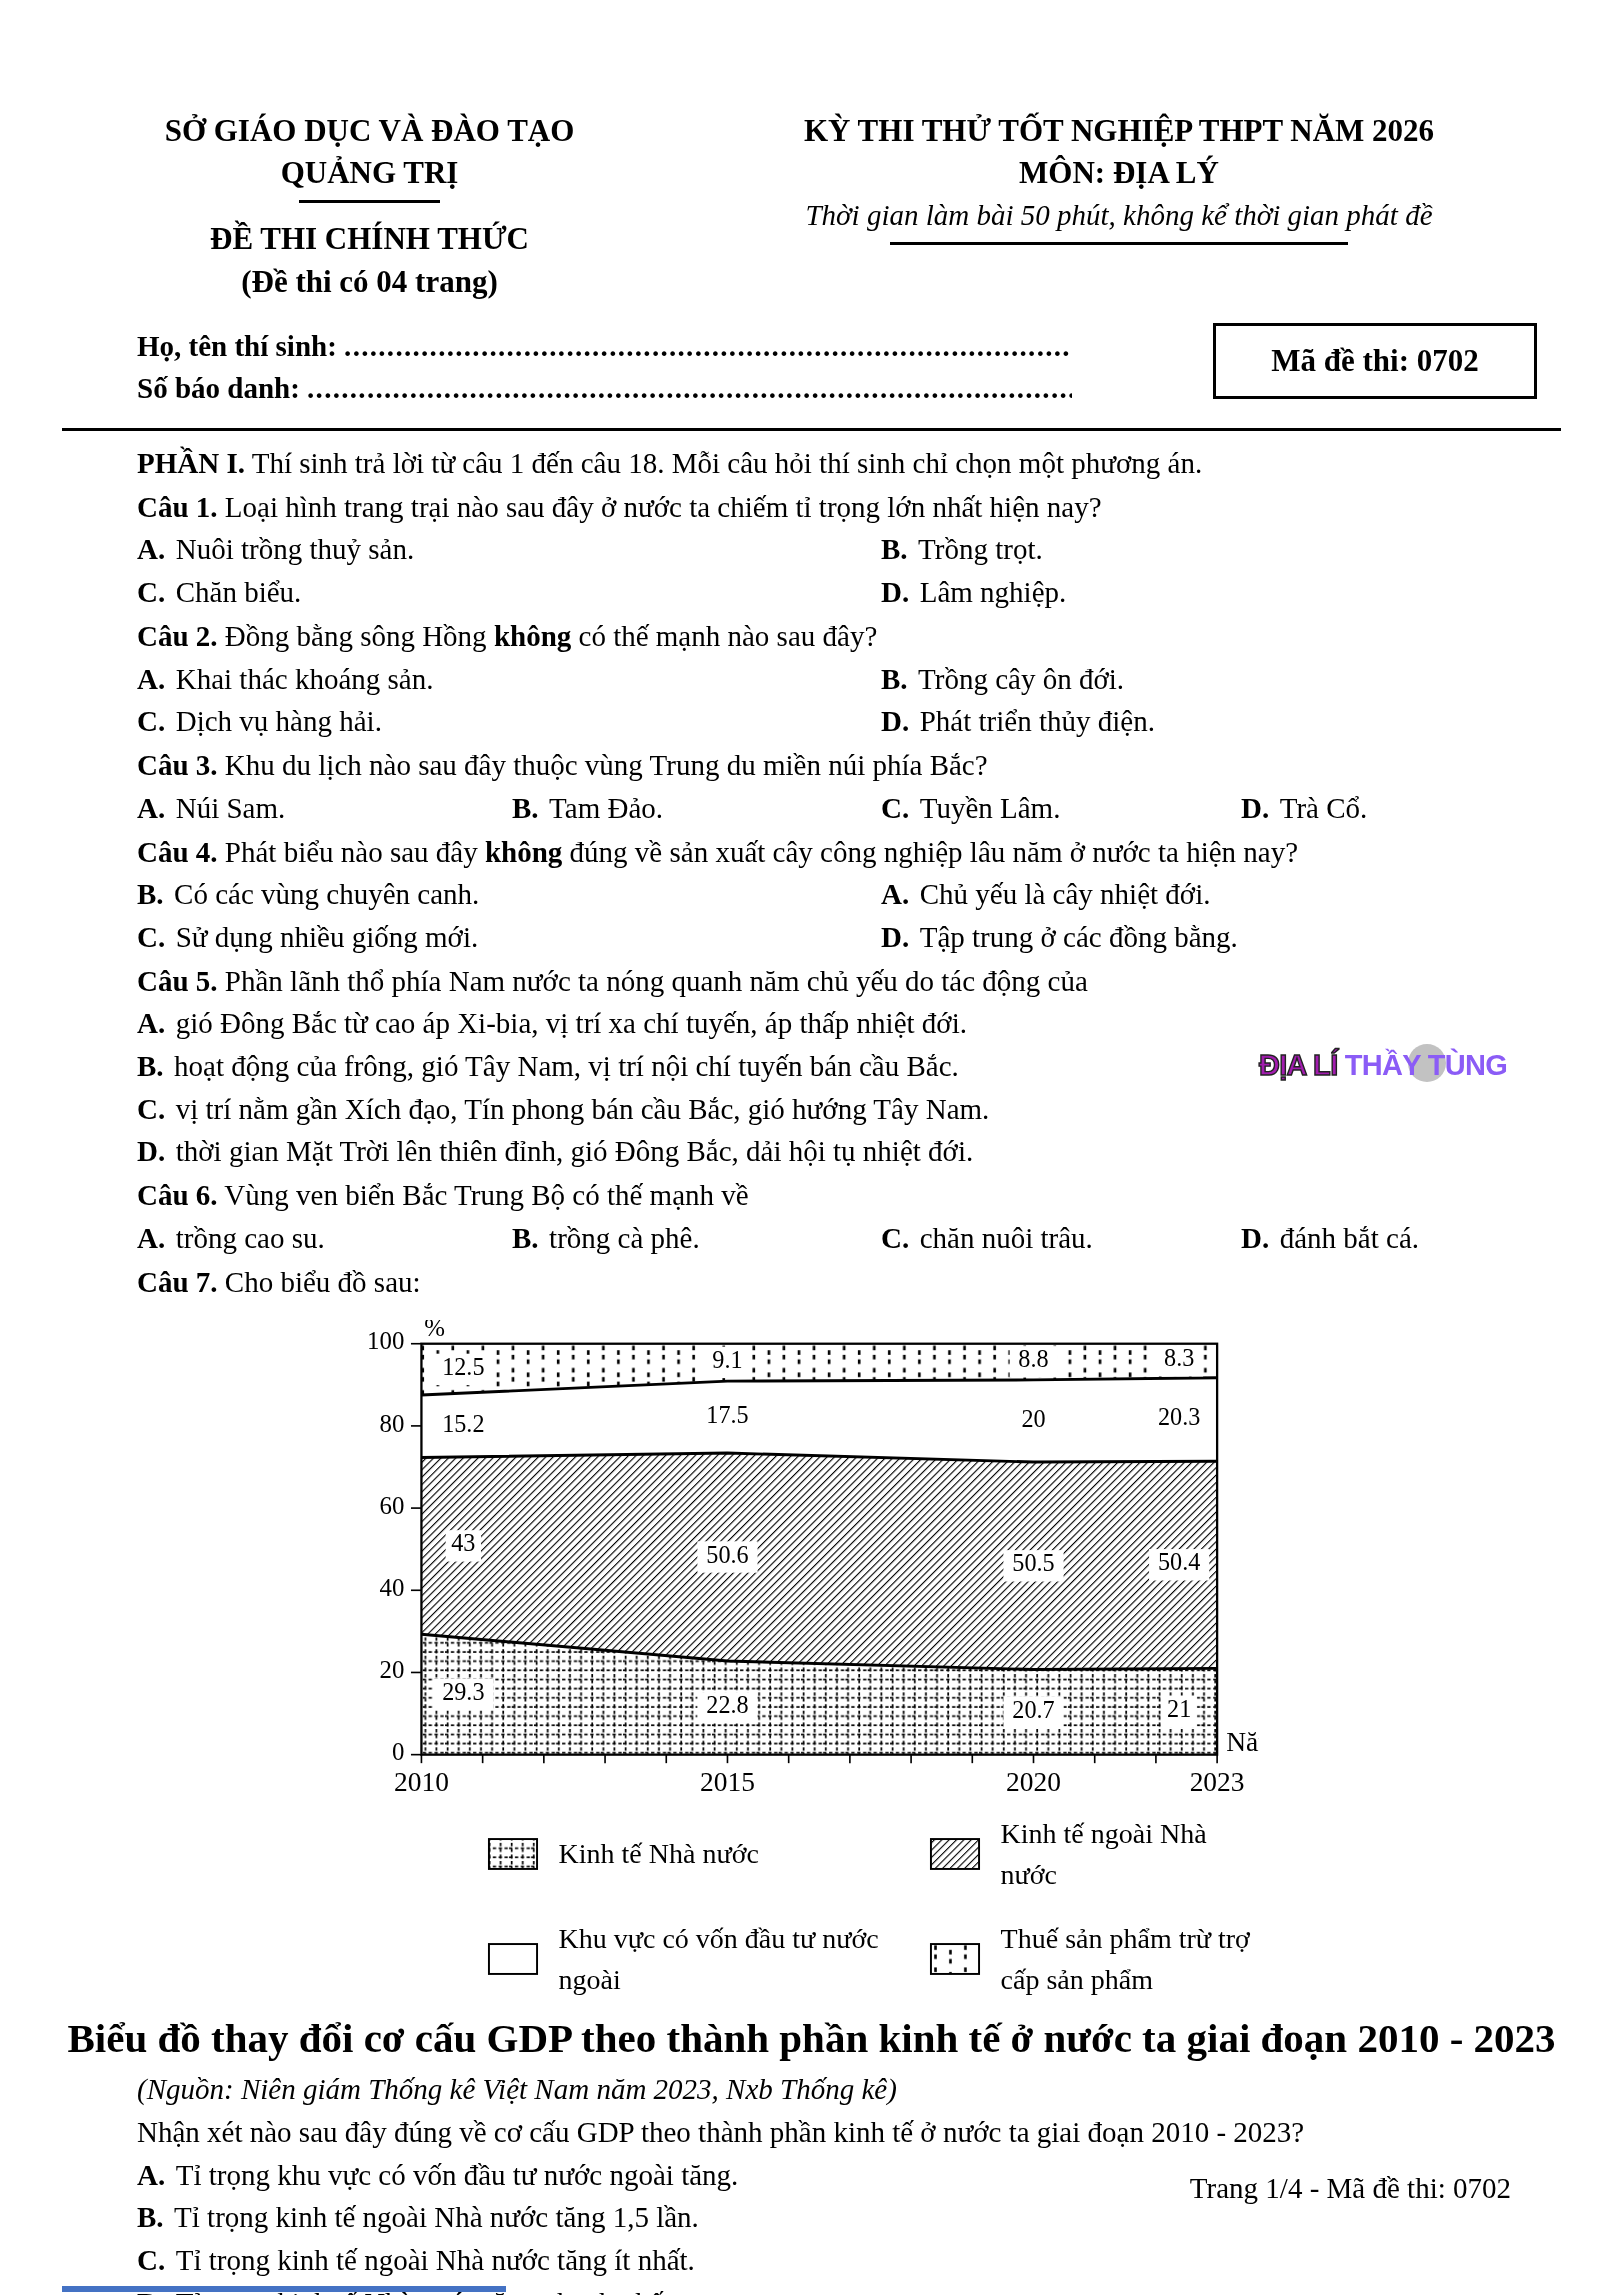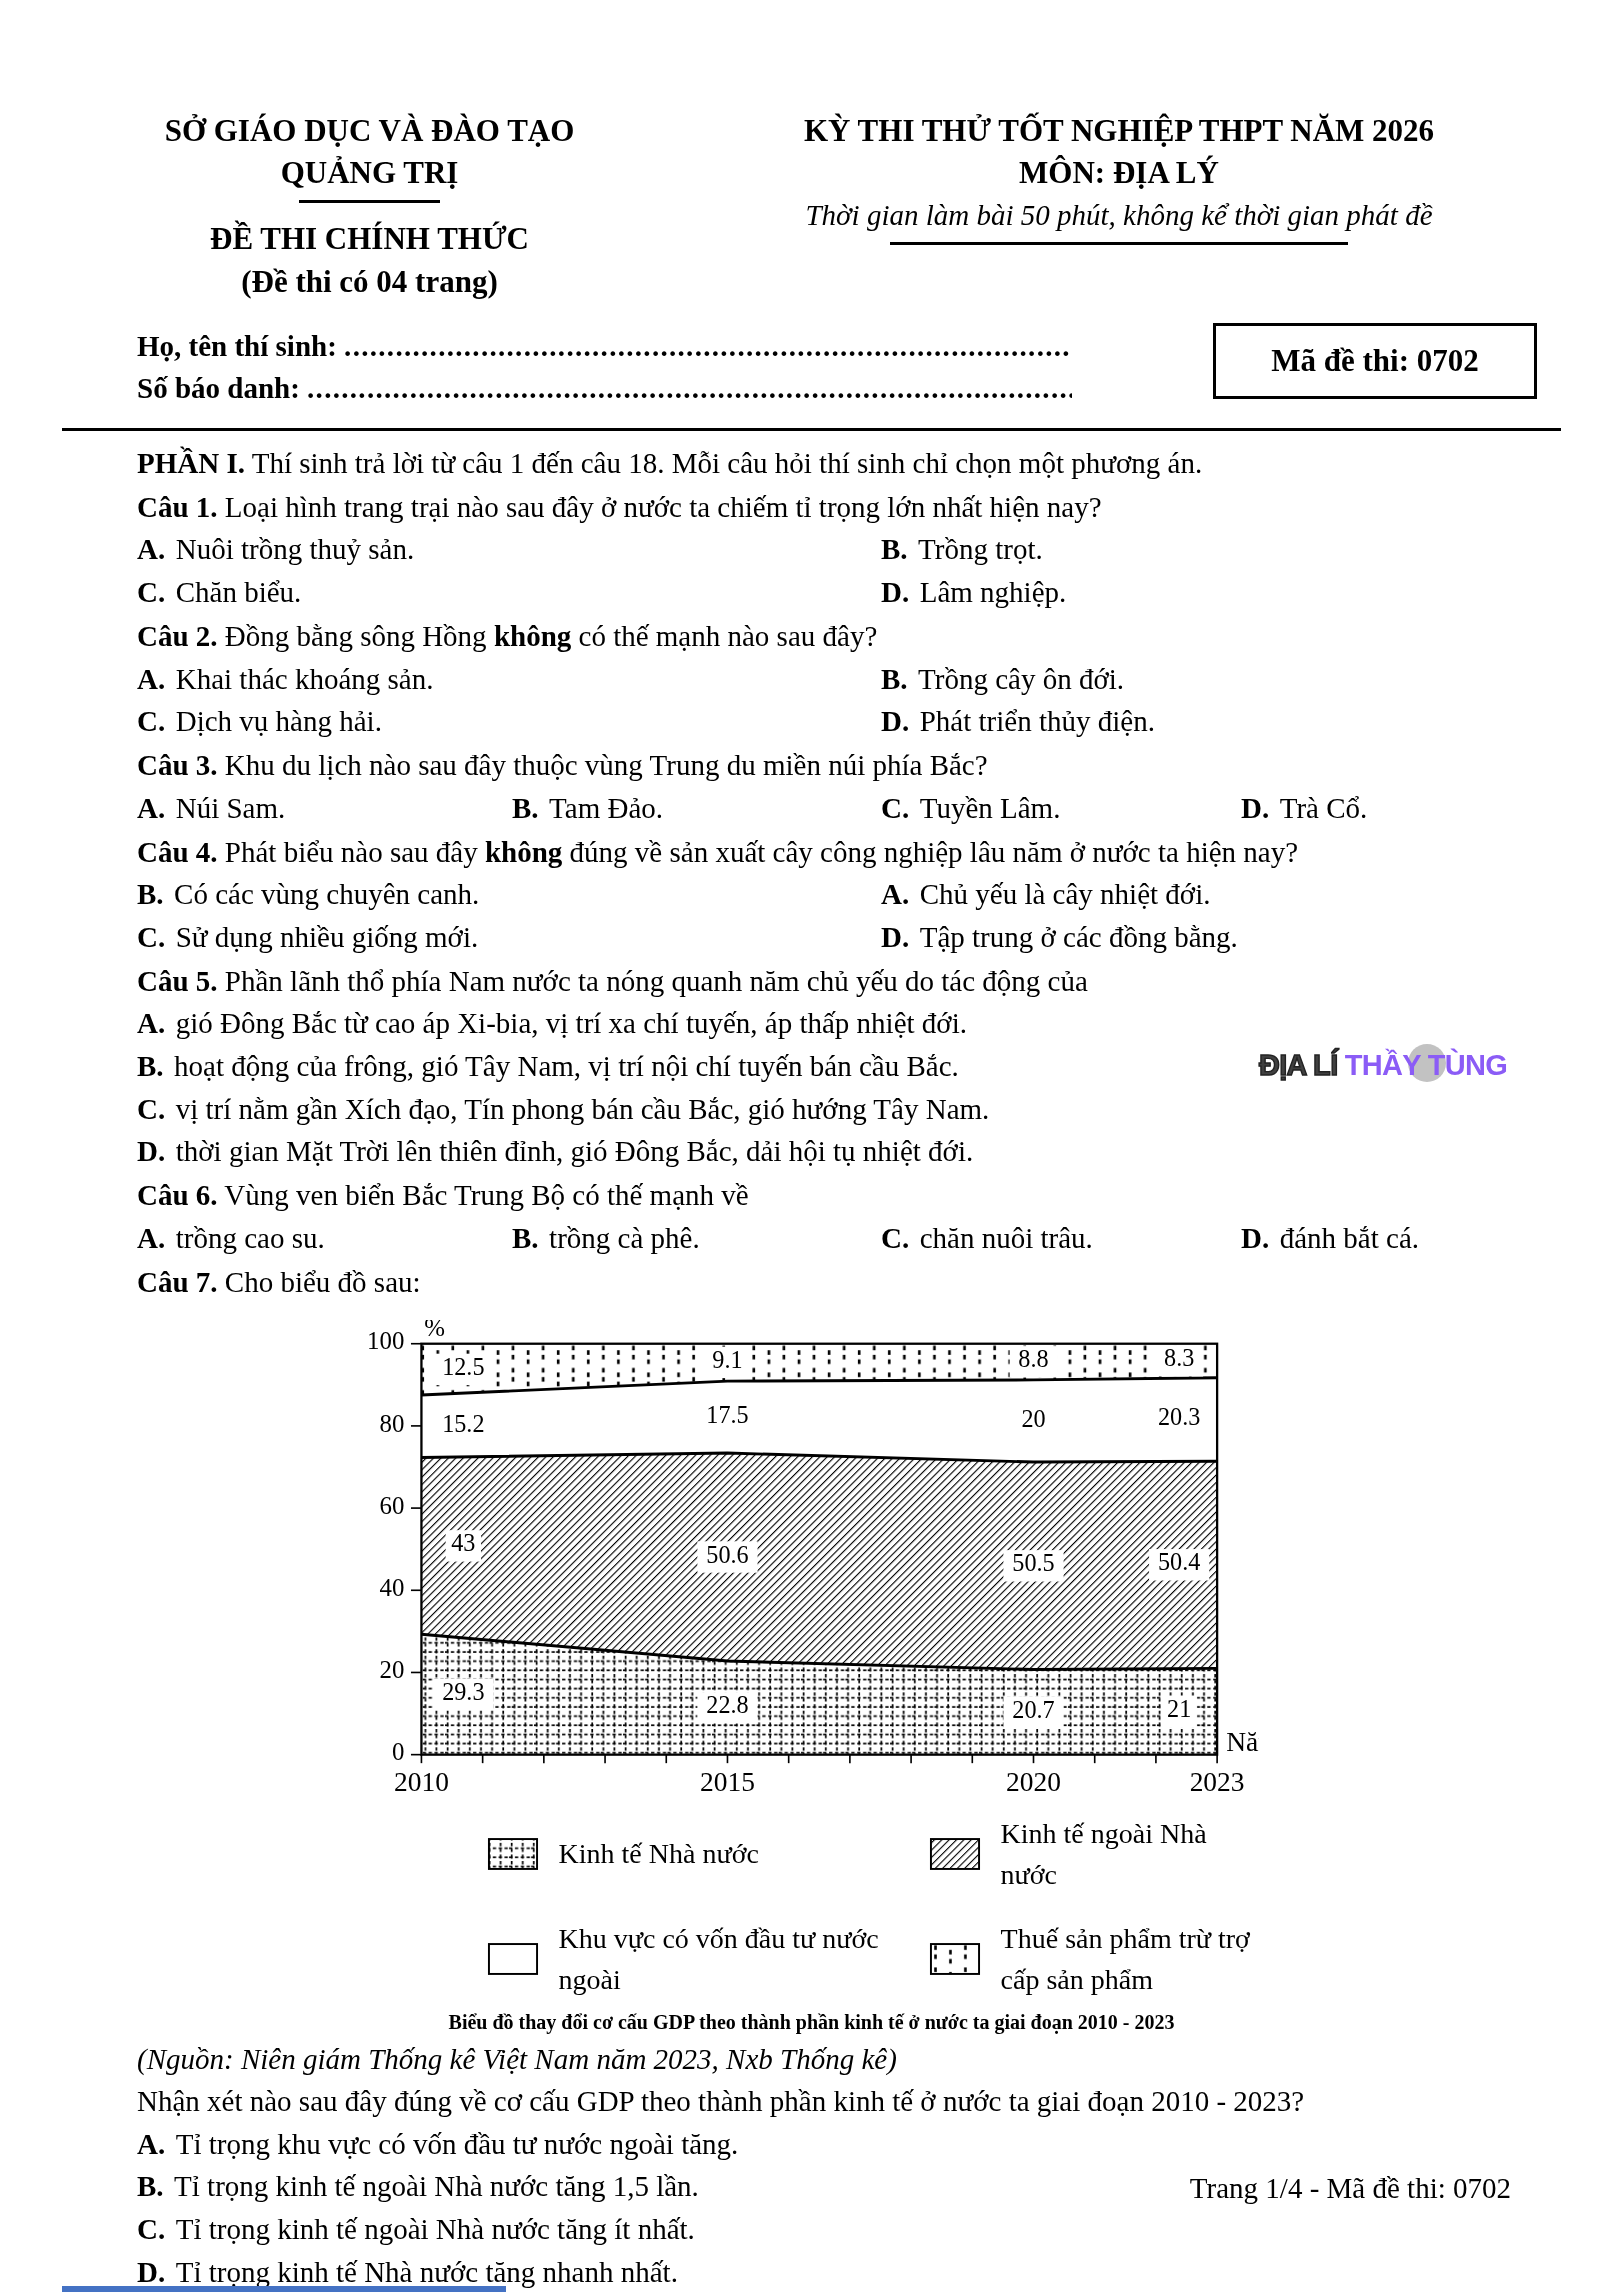--- a/index.html
+++ b/index.html
@@ -30,28 +30,28 @@
   .opts4{display:grid;grid-template-columns:375px 369px 360px 1fr}
   .opts1 .opt{display:block}
   
   .chart-wrap{width:903px;margin-left:219px;margin-top:17px}
   .tick{font-size:38px;font-family:"Liberation Serif",serif}
   .xtick{font-size:42px;font-family:"Liberation Serif",serif}
   .dlabel{font-size:37px;font-family:"Liberation Serif",serif}
   .legend{display:grid;grid-template-columns:442px 1fr;row-gap:23px;padding-left:131px;margin-top:2.6px;font-size:28px}
   .li{display:flex;align-items:center;gap:19.6px}
   .sw{flex:0 0 auto}
-  .chart-title{width:1499px;margin-left:-75px;text-align:center;font-weight:bold;font-size:20px;margin-top:7.9px}
+  .chart-title{width:1499px;margin-left:-75px;text-align:center;font-weight:bold;font-size:41px;margin-top:7.9px}
   .chart-source{text-align:left;padding-right:50px;font-style:italic}
   
   .wm{position:absolute;left:1259px;top:1044px;width:216px;height:62px;
       font-family:"Liberation Sans",sans-serif;font-weight:bold;font-size:29px;letter-spacing:-0.7px;white-space:nowrap}
   .wm-circle{position:absolute;left:149px;top:0;width:38px;height:38px;border-radius:50%;background:#c2c2c2}
   .wm-text{position:relative}
-  .wm-outline{color:#404040;-webkit-text-stroke:1.4px #222}
+  .wm-outline{color:#a21caf;-webkit-text-stroke:1.4px #222}
   .wm-solid{color:#8b5cf6}
   
   .footer{position:absolute;top:2167px;right:112px;font-size:29px}
   .bluebar{position:absolute;left:62px;top:2286px;width:444px;height:5.9px;background:#4472c4}
 </style>
 </head>
 <body>
 
 <div class="page">
 

